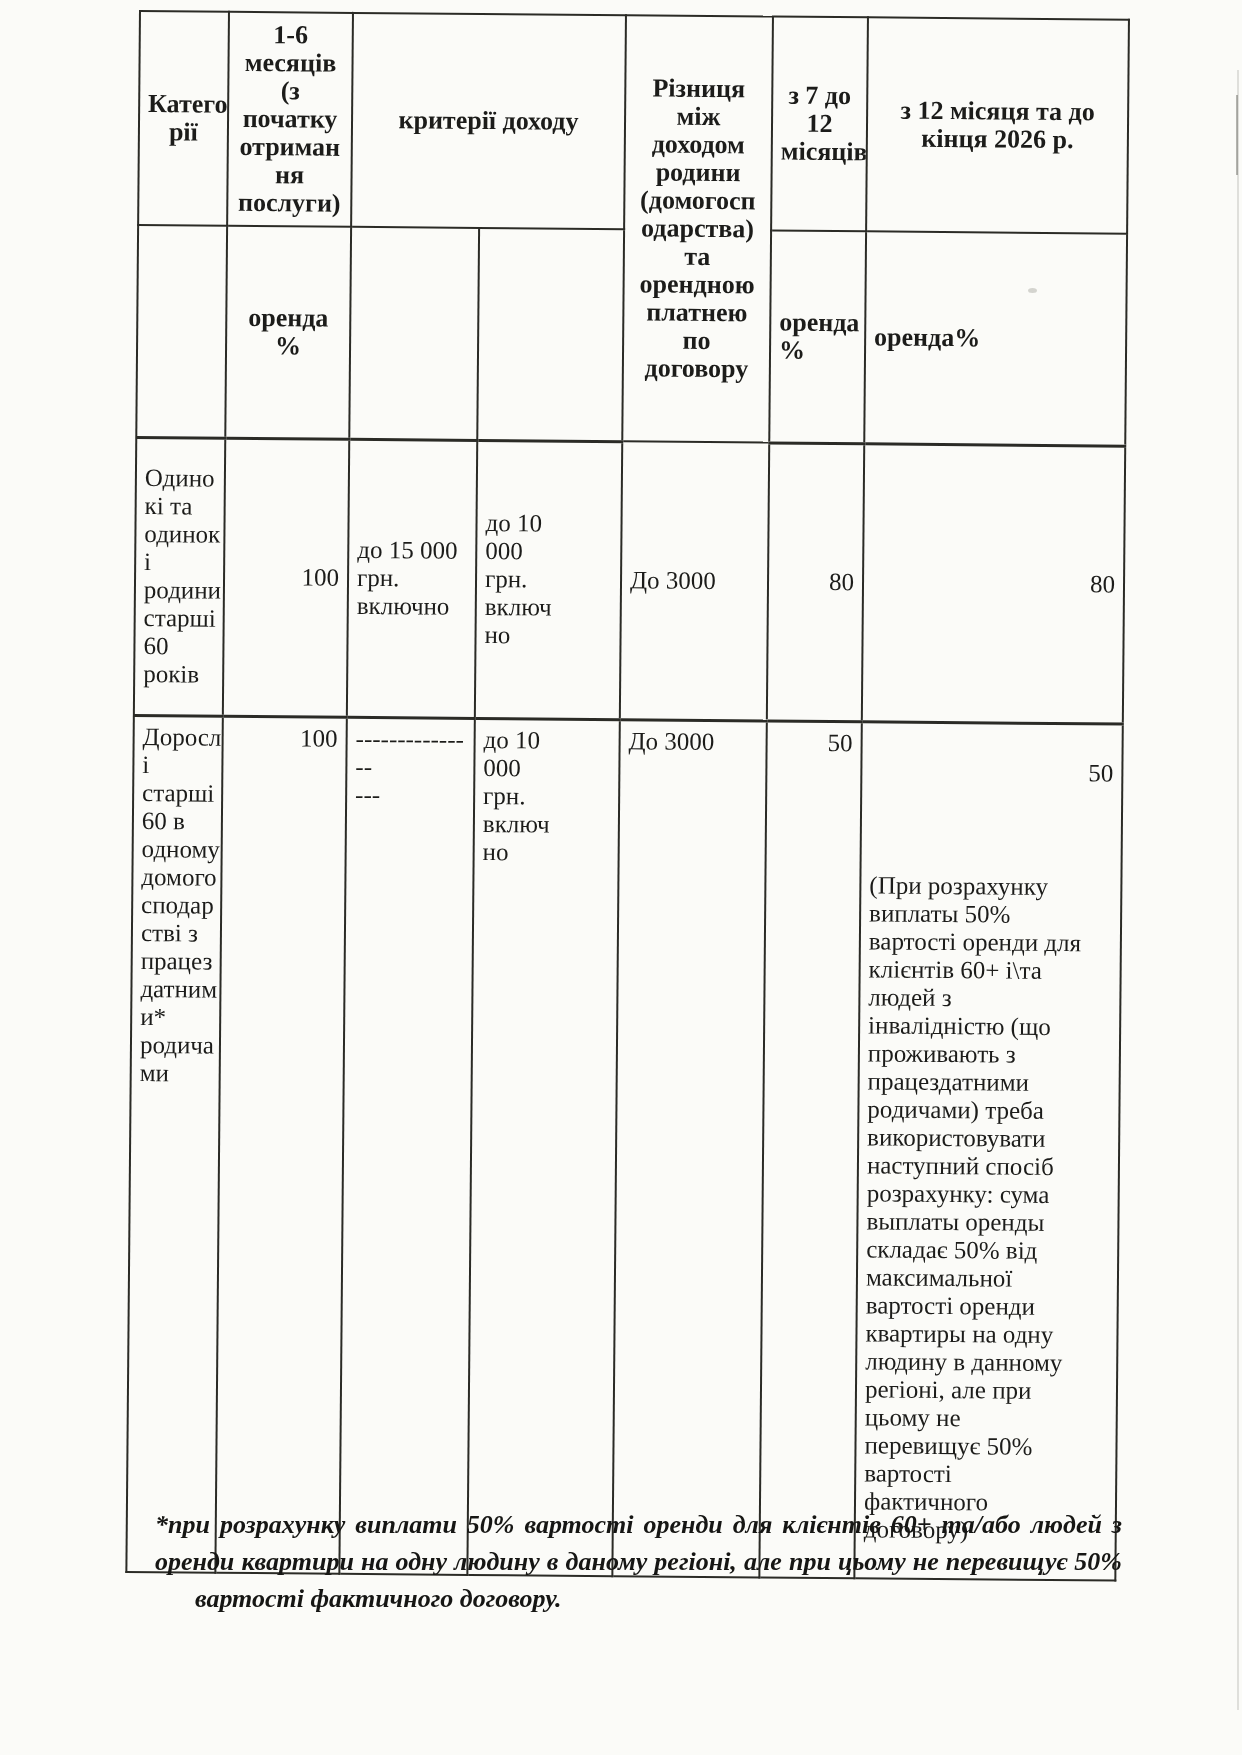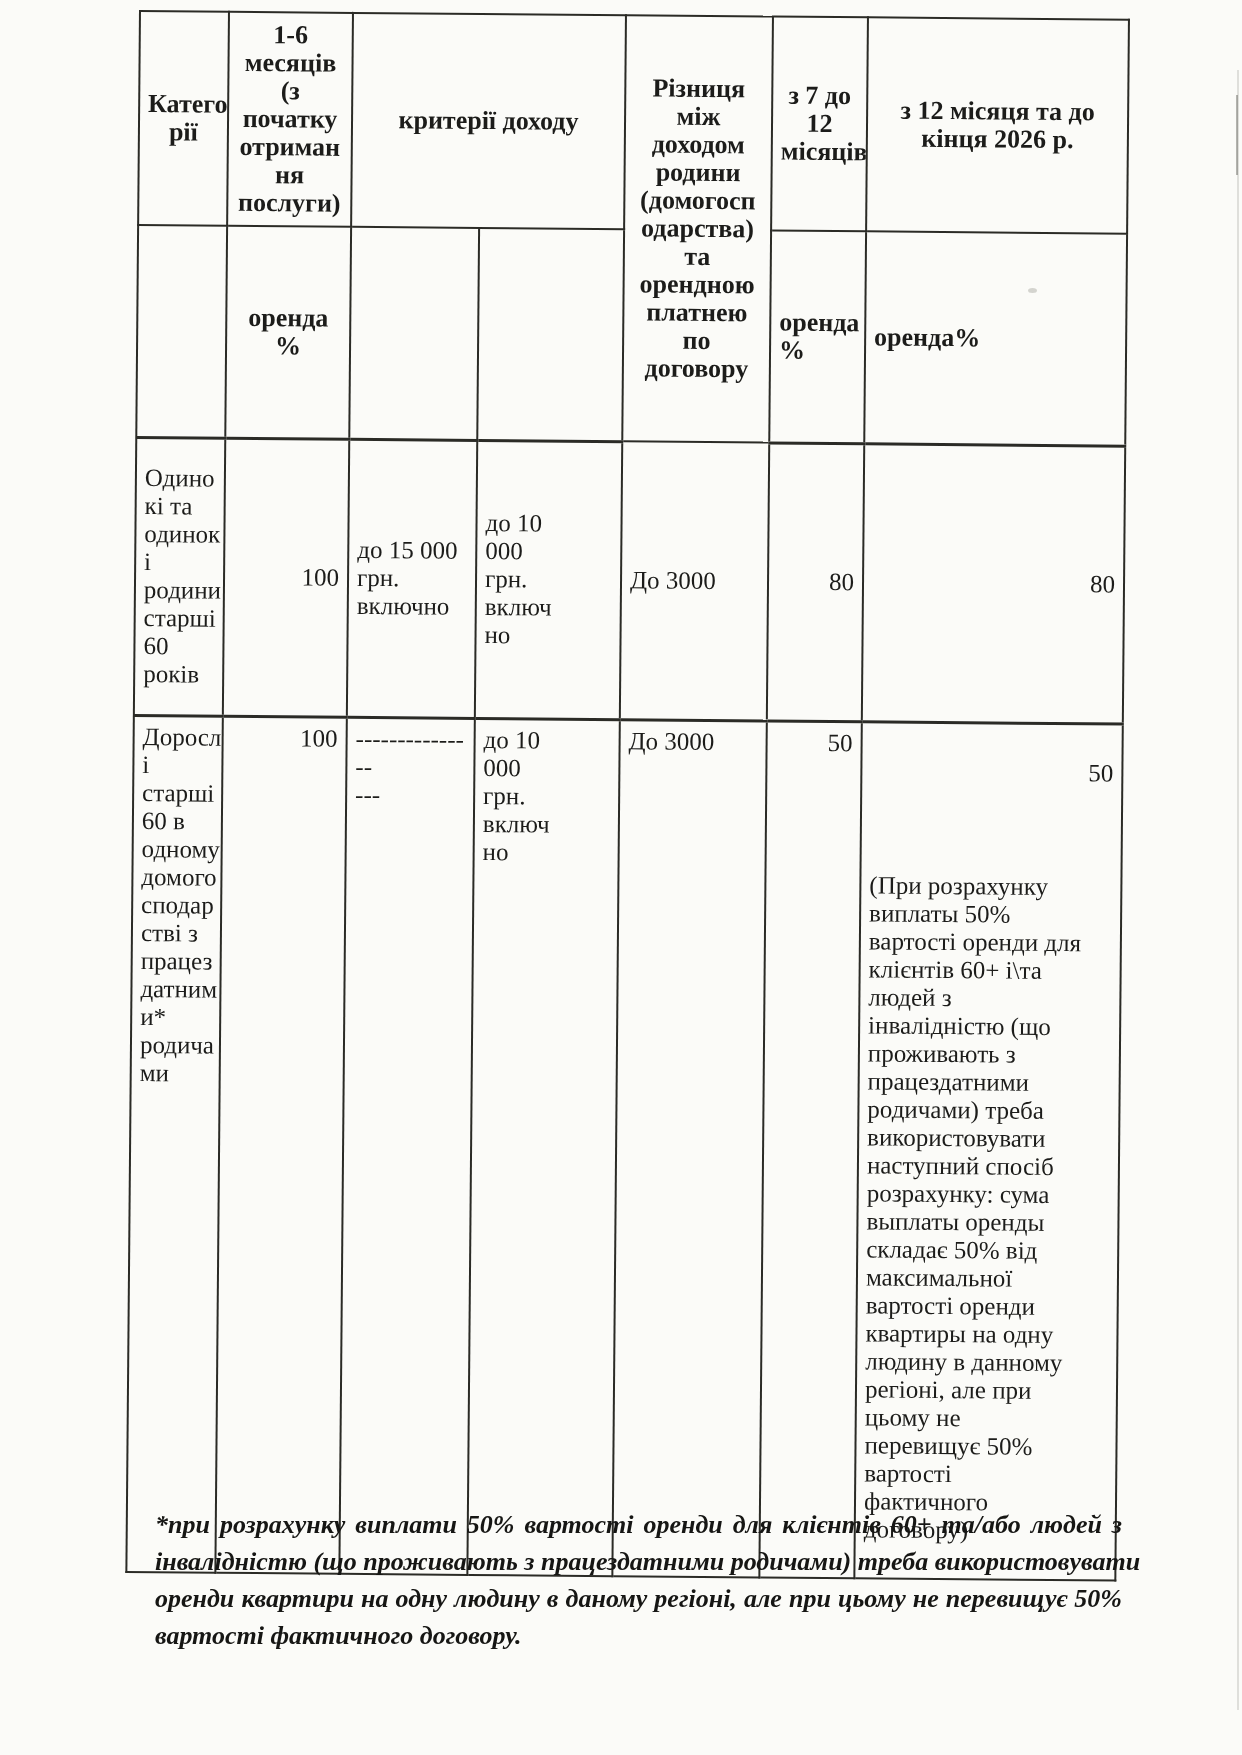--- a/index.html
+++ b/index.html
@@ -64,21 +64,21 @@
     position:absolute;left:155px;top:1506px;width:967px;
     font-weight:bold;font-style:italic;
     font-size:26px;line-height:37px;
     color:#161614;
   }
   .fn-line{
     text-align:justify;
     text-align-last:justify;
     white-space:nowrap;
   }
-  .fn-line.last{text-align-last:left;}
+  .fn-line.last{text-align-last:left;margin-left:40px;}
 </style>
 </head>
 <body>
 
 <div class="page-edge"></div>
 <div class="page-edge-dark"></div>
 <div class="speck"></div>
 
 <div class="table-wrap">
   <table>
@@ -201,16 +201,15 @@
 фактичного
 договору)</div>
       </td>
     </tr>
   </tbody>
     </table>
 </div>
 
 <div class="footnote">
   <div class="fn-line">*при розрахунку виплати 50% вартості оренди для клієнтів 60+ та/або людей з</div>
-  <div class="fn-line">інвалідністю (що проживають з працездатними родичами) треба використовувати</div>
   <div class="fn-line">оренди квартири на одну людину в даному регіоні, але при цьому не перевищує 50%</div>
   <div class="fn-line last">вартості фактичного договору.</div>
 </div>
 
 </body></html>

